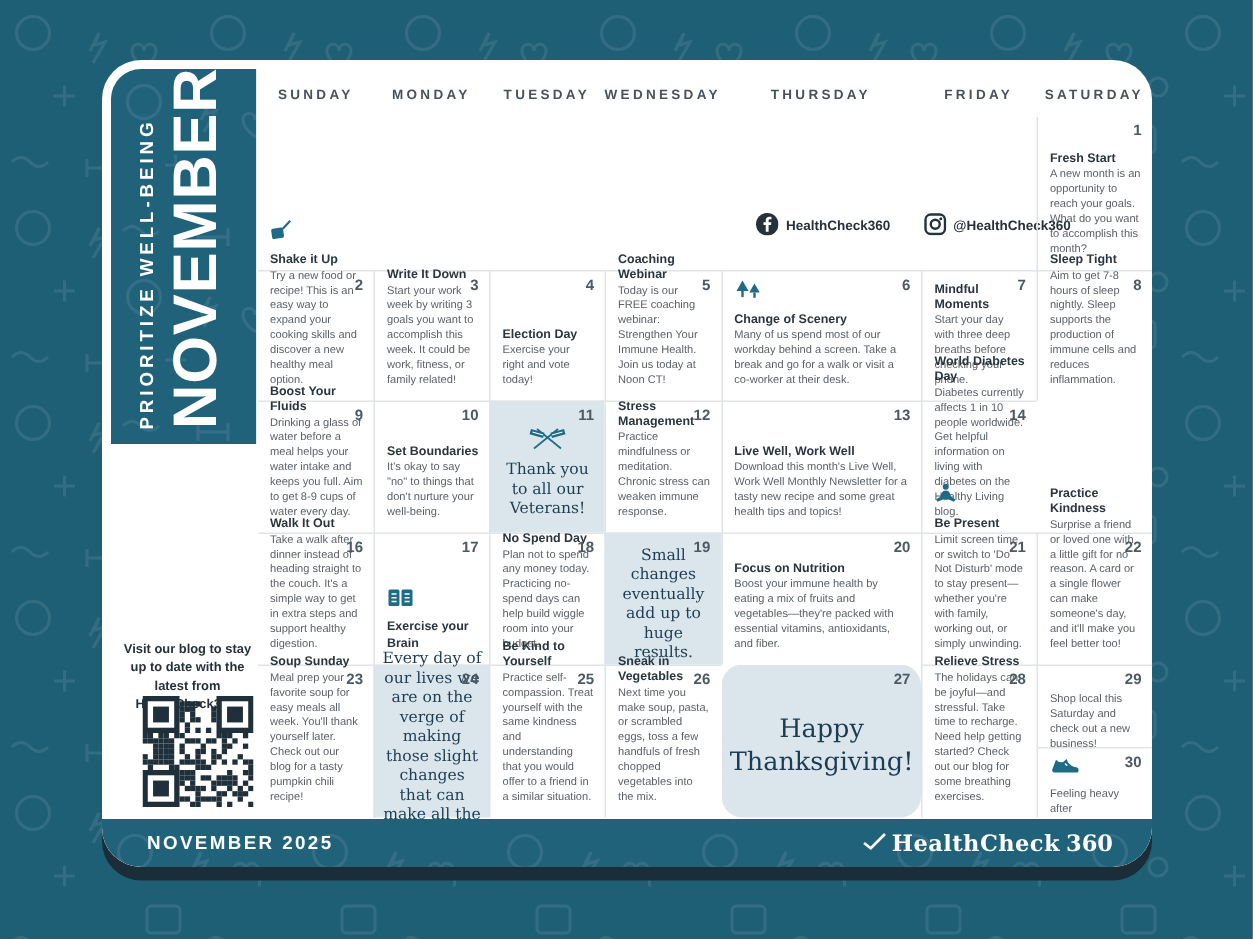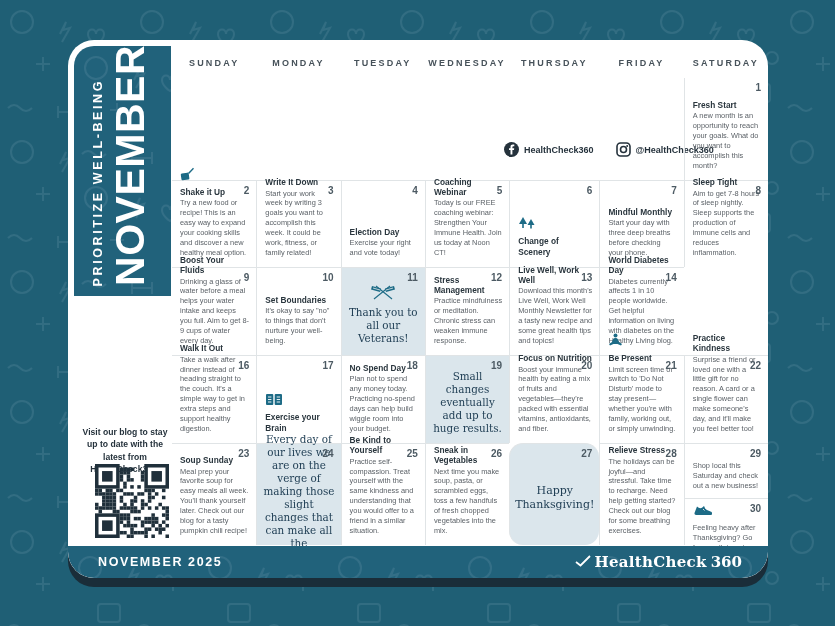--- a/index.html
+++ b/index.html
@@ -28,21 +28,21 @@
   .cell.bl{border-left:1px solid #e0e4e6;}
   .cell.bt{border-top:1px solid #e0e4e6;}
   .day-num{position:absolute;top:4px;right:7px;font-size:10px;font-weight:700;color:#4c5a63;}
   .tip{display:flex;flex-direction:column;justify-content:flex-end;padding:16px 7px 9px 8px;}
   .day-title{font-size:8.3px;font-weight:800;color:#2a363e;margin-bottom:1px;line-height:1.25;}
   .day-body{font-size:7.4px;color:#5b6167;line-height:1.34;}
   .cell-icon{display:block;margin-bottom:2px;}
   .quote{background:#dbe6ec;display:flex;flex-direction:column;justify-content:center;align-items:center;
     text-align:center;padding:14px 5px 8px 5px;}
   .quote-text{font-family:"DejaVu Serif",serif;font-size:10.4px;font-weight:400;color:#1d3c52;line-height:1.25;}
-  .quote-lg{font-size:11px;}
+  .quote-lg{font-size:17px;}
   .half{position:relative;box-sizing:border-box;}
   .half-top{height:54px;padding:15px 7px 2px 8px;}
   .half-bot{height:32px;border-top:1px solid #e0e4e6;padding:4px 7px 2px 8px;}
   
   .social{position:absolute;left:332px;top:94px;display:flex;gap:22px;align-items:center;}
   .social-item{display:flex;align-items:center;gap:5px;font-size:9px;font-weight:600;color:#25323c;}
   
   .footer{position:absolute;left:0;right:0;bottom:0;height:32px;overflow:hidden;border-radius:0 0 26px 26px;}
   .footer svg.ptn{position:absolute;left:0;top:0;}
   .footer-inner{position:absolute;inset:0;display:flex;align-items:center;justify-content:space-between;
@@ -307,24 +307,25 @@
       </div>
       <div class="cell bt bl tip" style="grid-area: 3 / 5;">
         <div class="day-num">6</div>
         <span class="cell-icon"><svg width="18" height="14" viewBox="0 0 18 14">
             <path d="M5 1 L9 8 H1 Z" fill="#1d6b86"></path>
             <rect x="4.2" y="8" width="1.6" height="4" fill="#1d6b86"></rect>
             <path d="M13 3 L16.5 9 H9.5 Z" fill="#1d6b86"></path>
             <rect x="12.2" y="9" width="1.6" height="3.5" fill="#1d6b86"></rect>
           </svg></span>
         <div class="day-title">Change of Scenery</div>
+        <div class="day-body">Many of us spend most of our workday behind a screen. Take a break and go for a walk or visit a co-worker at their desk.</div>
       </div>
       <div class="cell bt bl tip" style="grid-area: 3 / 6;">
         <div class="day-num">7</div>
-        <div class="day-title">Mindful Monthly</div>
+        <div class="day-title">Mindful Moments</div>
         <div class="day-body">Start your day with three deep breaths before checking your phone.</div>
       </div>
       <div class="cell bt bl tip" style="grid-area: 3 / 7;">
         <div class="day-num">8</div>
         <div class="day-title">Sleep Tight</div>
         <div class="day-body">Aim to get 7-8 hours of sleep nightly. Sleep supports the production of immune cells and reduces inflammation.</div>
       </div>
       <div class="cell bt tip" style="grid-area: 4 / 1;">
         <div class="day-num">9</div>
         <div class="day-title">Boost Your Fluids</div>

